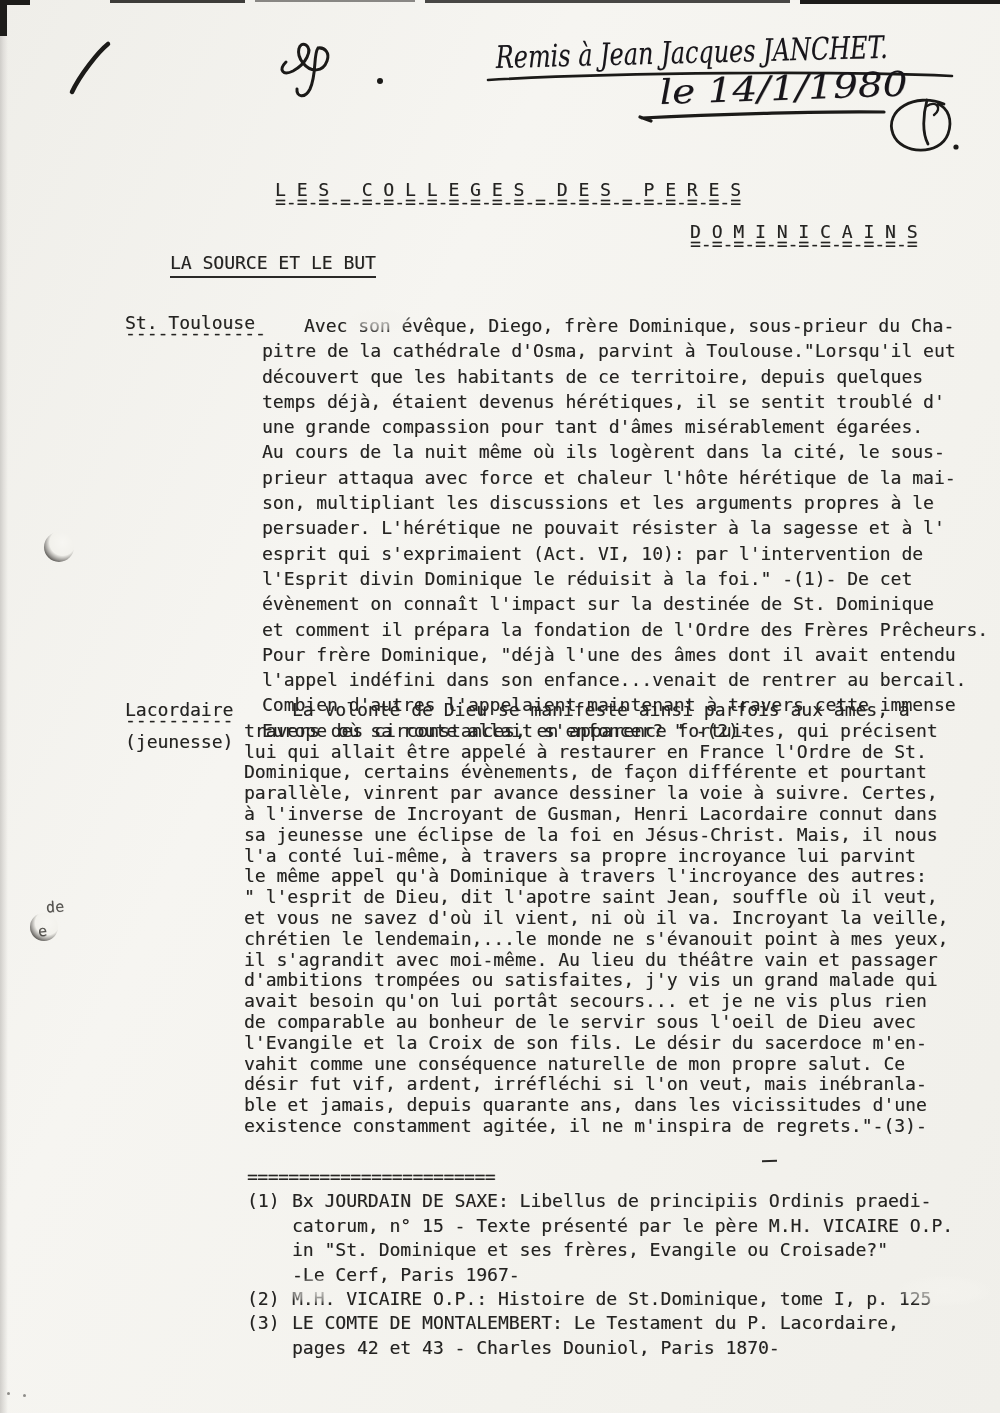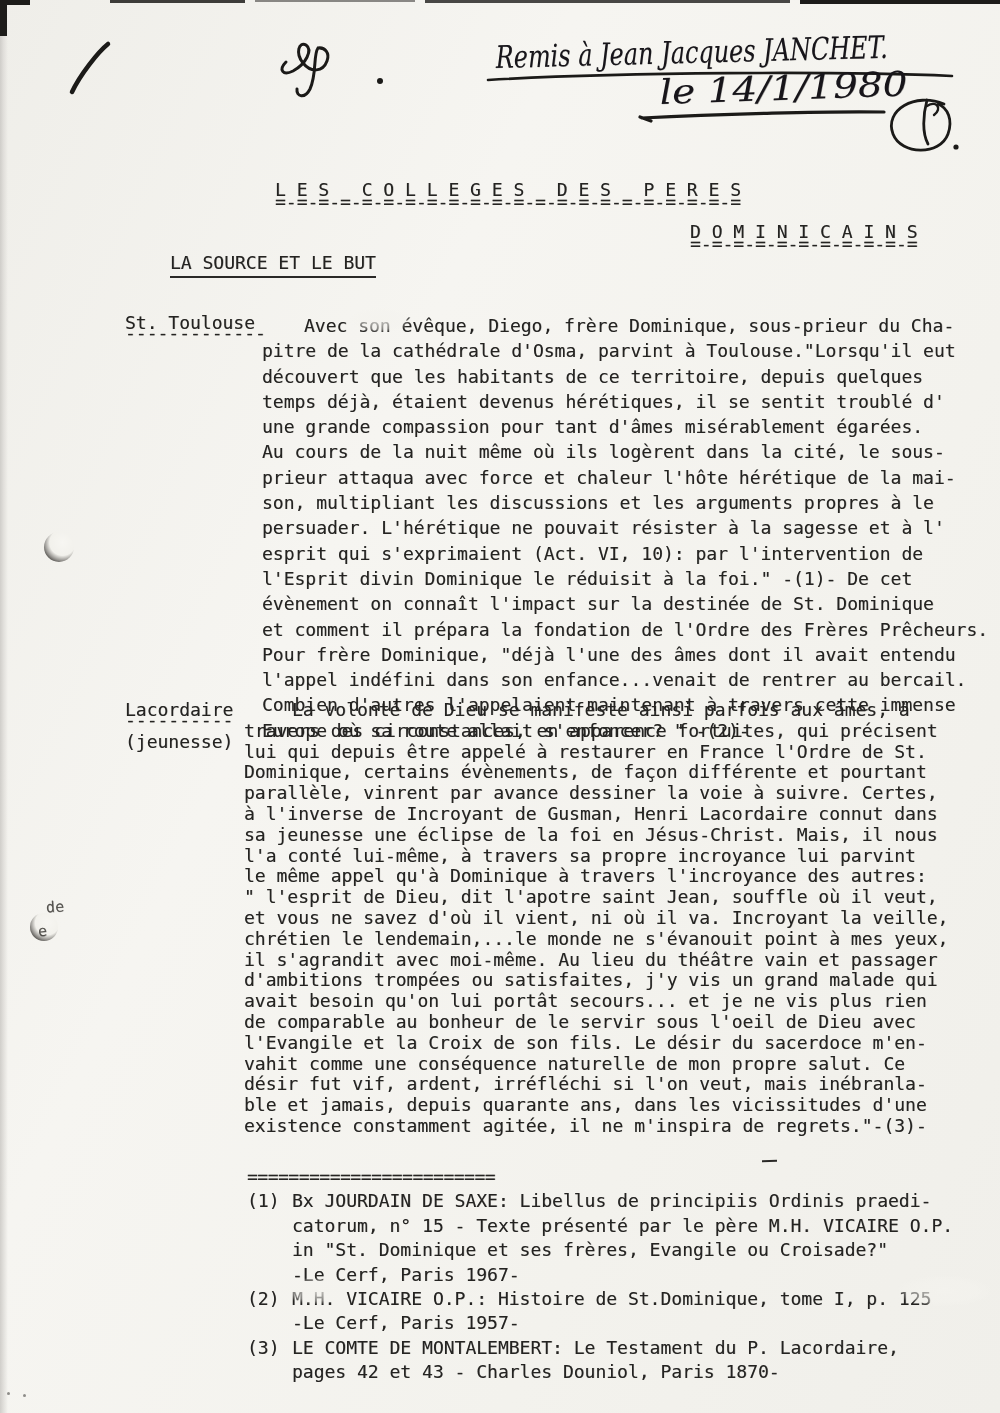--- a/index.html
+++ b/index.html
@@ -109,21 +109,21 @@
         <div class="ln">Pour frère Dominique, "déjà l'une des âmes dont il avait entendu</div>
         <div class="ln">l'appel indéfini dans son enfance...venait de rentrer au bercail.</div>
         <div class="ln">Combien d'autres l'appelaient maintenant à travers cette immense</div>
         <div class="ln">Europe où sa route allait s'enfoncer? " -(2)-</div>
       </div>
       <div class="mlabel tw" style="top: 700px;"><div>Lacordaire</div><div class="mdash">----------</div></div>
       <div class="msub tw" style="top: 731px;">(jeunesse)</div>
       <div class="para tw" style="left: 244px; top: 700px; width: 756px; line-height: 20.8px;">
         <div class="ln" style="text-indent: 48px;">La volonté de Dieu se manifeste ainsi parfois aux âmes, à</div>
         <div class="ln">travers des circonstances, en apparence fortuites, qui précisent</div>
-        <div class="ln">lui qui depuis être appelé à restaurer en France l'Ordre de St.</div>
+        <div class="ln">lui qui allait être appelé à restaurer en France l'Ordre de St.</div>
         <div class="ln">Dominique, certains évènements, de façon différente et pourtant</div>
         <div class="ln">parallèle, vinrent par avance dessiner la voie à suivre. Certes,</div>
         <div class="ln">à l'inverse de Incroyant de Gusman, Henri Lacordaire connut dans</div>
         <div class="ln">sa jeunesse une éclipse de la foi en Jésus-Christ. Mais, il nous</div>
         <div class="ln">l'a conté lui-même, à travers sa propre incroyance lui parvint</div>
         <div class="ln">le même appel qu'à Dominique à travers l'incroyance des autres:</div>
         <div class="ln">" l'esprit de Dieu, dit l'apotre saint Jean, souffle où il veut,</div>
         <div class="ln">et vous ne savez d'où il vient, ni où il va. Incroyant la veille,</div>
         <div class="ln">chrétien le lendemain,...le monde ne s'évanouit point à mes yeux,</div>
         <div class="ln">il s'agrandit avec moi-même. Au lieu du théâtre vain et passager</div>
@@ -147,21 +147,20 @@
             <div class="fnline">Bx JOURDAIN DE SAXE: Libellus de principiis Ordinis praedi-</div>
             <div class="fnline">catorum, n° 15 - Texte présenté par le père M.H. VICAIRE O.P.</div>
             <div class="fnline">in "St. Dominique et ses frères, Evangile ou Croisade?"</div>
             <div class="fnline">-Le Cerf, Paris 1967-</div>
           </div>
         </div>
         <div class="fnitem">
           <div class="fnnum">(2)</div>
           <div>
             <div class="fnline">M.H. VICAIRE O.P.: Histoire de St.Dominique, tome I, p. 125</div>
-            <div class="fnline">-Le Cerf, Paris 1957-</div>
           </div>
         </div>
         <div class="fnitem">
           <div class="fnnum">(3)</div>
           <div>
             <div class="fnline">LE COMTE DE MONTALEMBERT: Le Testament du P. Lacordaire,</div>
             <div class="fnline">pages 42 et 43 - Charles Douniol, Paris 1870-</div>
           </div>
         </div>
       </div>

